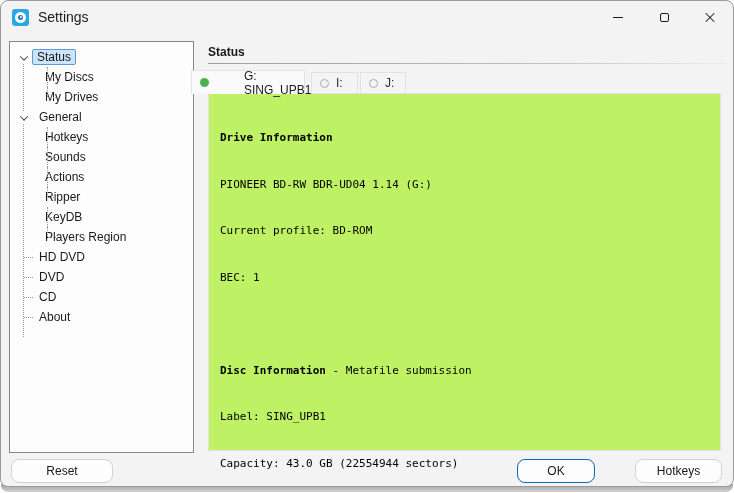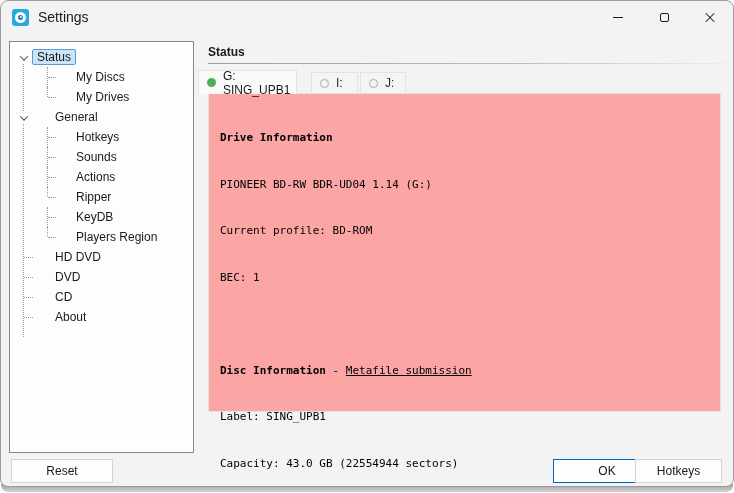--- a/index.html
+++ b/index.html
@@ -42,65 +42,65 @@
     background: #fdfdfd; border: 1px solid #828790; font-size: 12px; overflow: hidden;
   }
   .tree-inner { position: relative; padding-top: 5px; }
   .rootline { position: absolute; left: 13px; top: 15px; height: 280px; border-left: 1px dotted #9a9a9a; }
   .trow { position: relative; height: 20px; display: flex; align-items: center; }
   .chev {
     position: absolute; left: 7px; top: 4px; width: 13px; height: 13px; background: #fdfdfd;
     display: flex; align-items: center; justify-content: center;
   }
   .chev i { display: block; width: 6px; height: 6px; border-left: 1px solid #444; border-bottom: 1px solid #444; transform: rotate(-45deg) translate(1px,-1px); }
-  .trow .label { margin-left: 42px; padding: 1px 3px; white-space: nowrap; }
-  .trow.child .label { margin-left: 63px; }
+  .trow .label { margin-left: 26px; padding: 1px 3px; white-space: nowrap; }
+  .trow.child .label { margin-left: 32px; }
   .trow.child .vguide { position: absolute; left: 37px; top: 0; height: 20px; border-left: 1px dotted #9a9a9a; }
   .trow.child.last .vguide { height: 10px; }
   .trow.child .hguide { position: absolute; left: 38px; top: 10px; width: 8px; border-top: 1px dotted #9a9a9a; }
   .trow.rootleaf .hguide { position: absolute; left: 14px; top: 10px; width: 9px; border-top: 1px dotted #9a9a9a; }
   .trow.selected .label { background: #cce4f7; border: 1px solid #5b9bd5; border-radius: 2px; padding: 0 4px; margin-left: 22px; }
 
   
   .panel-heading { position: absolute; left: 207px; top: 44px; font-size: 12px; font-weight: bold; }
   .heading-sep { position: absolute; left: 207px; top: 62px; width: 519px; height: 1px;
     background: linear-gradient(to right, #9d9d9d 0%, #bdbdbd 60%, #ededed 100%); }
 
   .content-box {
-    position: absolute; left: 207px; top: 92px; width: 513px; height: 319px;
-    background: #fca5a5; border: 1px solid #e2e2e2;
+    position: absolute; left: 207px; top: 92px; width: 513px; height: 358px;
+    background: #bef264; border: 1px solid #e2e2e2;
   }
 
   .tab { position: absolute; display: flex; align-items: center; font-size: 12px; cursor: default; }
-  .tab.active { left: 197px; top: 69px; width: 99px; height: 24px; background: #fafafa; border: 1px solid #e2e2e2; border-bottom: none; z-index: 3; }
+  .tab.active { left: 190px; top: 69px; width: 114px; height: 24px; background: #fafafa; border: 1px solid #e2e2e2; border-bottom: none; z-index: 3; gap: 28px; }
   .tab.inactive { top: 71px; height: 21px; background: #f4f4f4; border: 1px solid #e2e2e2; border-bottom: none; z-index: 2; color: #2a2a2a; }
   .tab-i { left: 310px; width: 47px; }
   .tab-j { left: 359px; width: 46px; }
   .dot { width: 9px; height: 9px; border-radius: 50%; margin: 0 7px 0 8px; flex: 0 0 auto; }
   .dot.loaded { background: #4db153; }
   .dot.empty { background: transparent; border: 1px solid #ababab; }
 
   .mono {
     position: absolute; left: 11px; top: 5px; right: 4px;
     font-family: "DejaVu Sans Mono", "Liberation Mono", monospace;
     font-size: 11px; line-height: 15.5px; color: #000; white-space: pre;
   }
   .mono .line { height: 15.5px; }
   .mono .b { font-weight: bold; }
-  .mono .link { text-decoration: underline; cursor: pointer; }
+  .mono .link { cursor: pointer; }
 
   
   .btn {
     position: absolute; top: 458px; height: 24px; background: #fdfdfd;
-    border: 1px solid #d2d2d2; border-radius: 0; font-size: 12px;
+    border: 1px solid #d2d2d2; border-radius: 8px; font-size: 12px;
     font-family: "Liberation Sans", sans-serif; color: #1a1a1a;
     display: flex; align-items: center; justify-content: center; cursor: default;
   }
   .btn-reset { left: 10px; width: 102px; }
-  .btn-ok { left: 552px; width: 108px; border: 1.5px solid #0067c0; }
+  .btn-ok { left: 516px; width: 78px; border: 1.5px solid #0067c0; }
   .btn-cancel { left: 634px; width: 87px; }
 </style>
 </head>
 <body>
 
 <div class="bottom-strip"></div>
 
 <div class="window">
 
   <div class="titlebar">

